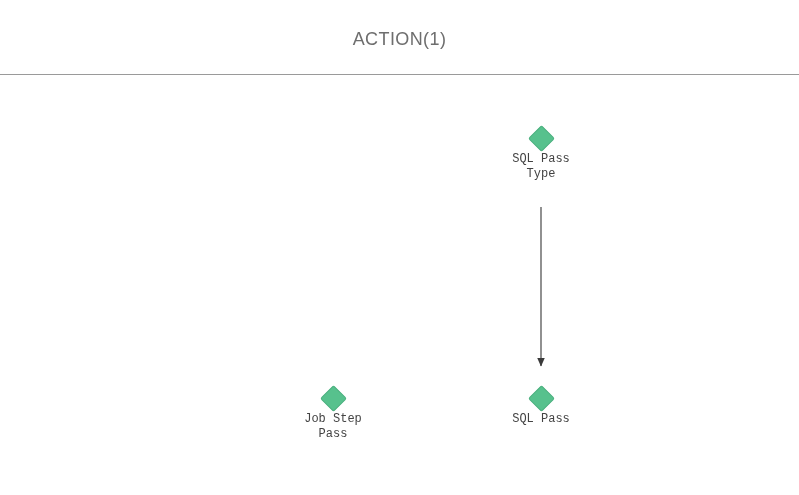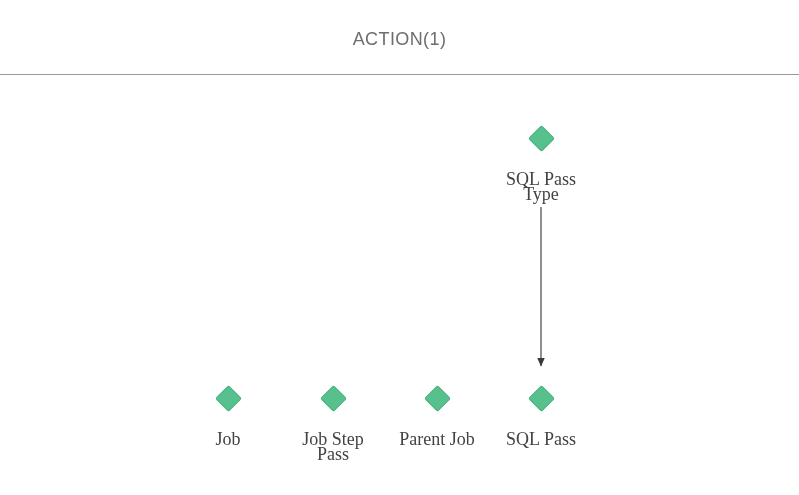--- a/index.html
+++ b/index.html
@@ -77,25 +77,25 @@
   .diamond {
     width: 19px;
     height: 19px;
     background: #57c18d;
     border: 1px solid #4bb07f;
     transform: rotate(45deg);
     border-radius: 2px;
     box-sizing: border-box;
   }
   .node .node-label {
-    margin-top: 20px;
-    font-size: 18px;
+    margin-top: 0;
+    font-size: 12px;
     line-height: 15px;
     color: #434343;
-    font-family: Liberation Serif, serif;
+    font-family: Liberation Mono, monospace;
     white-space: pre-line;
   }
 </style>
 </head>
 <body>
 
 <div id="canvas">
 
   <div id="header-title">ACTION(1)</div>
   <div id="header-divider"></div>
@@ -112,41 +112,29 @@
     </svg>
 
     <div class="node" style="left:541px; top:49px;">
       <div class="diamond-wrap">
         <div class="diamond"></div>
       </div>
       <div class="node-label">SQL Pass
 Type</div>
     </div>
 
-    <div class="node" style="left:228px; top:309px;">
-      <div class="diamond-wrap">
-        <div class="diamond"></div>
-      </div>
-      <div class="node-label">Job</div>
-    </div>
 
     <div class="node" style="left:333px; top:309px;">
       <div class="diamond-wrap">
         <div class="diamond"></div>
       </div>
       <div class="node-label">Job Step
 Pass</div>
     </div>
 
-    <div class="node" style="left:437px; top:309px;">
-      <div class="diamond-wrap">
-        <div class="diamond"></div>
-      </div>
-      <div class="node-label">Parent Job</div>
-    </div>
 
     <div class="node" style="left:541px; top:309px;">
       <div class="diamond-wrap">
         <div class="diamond"></div>
       </div>
       <div class="node-label">SQL Pass</div>
     </div>
 
   </div>
 </div>

